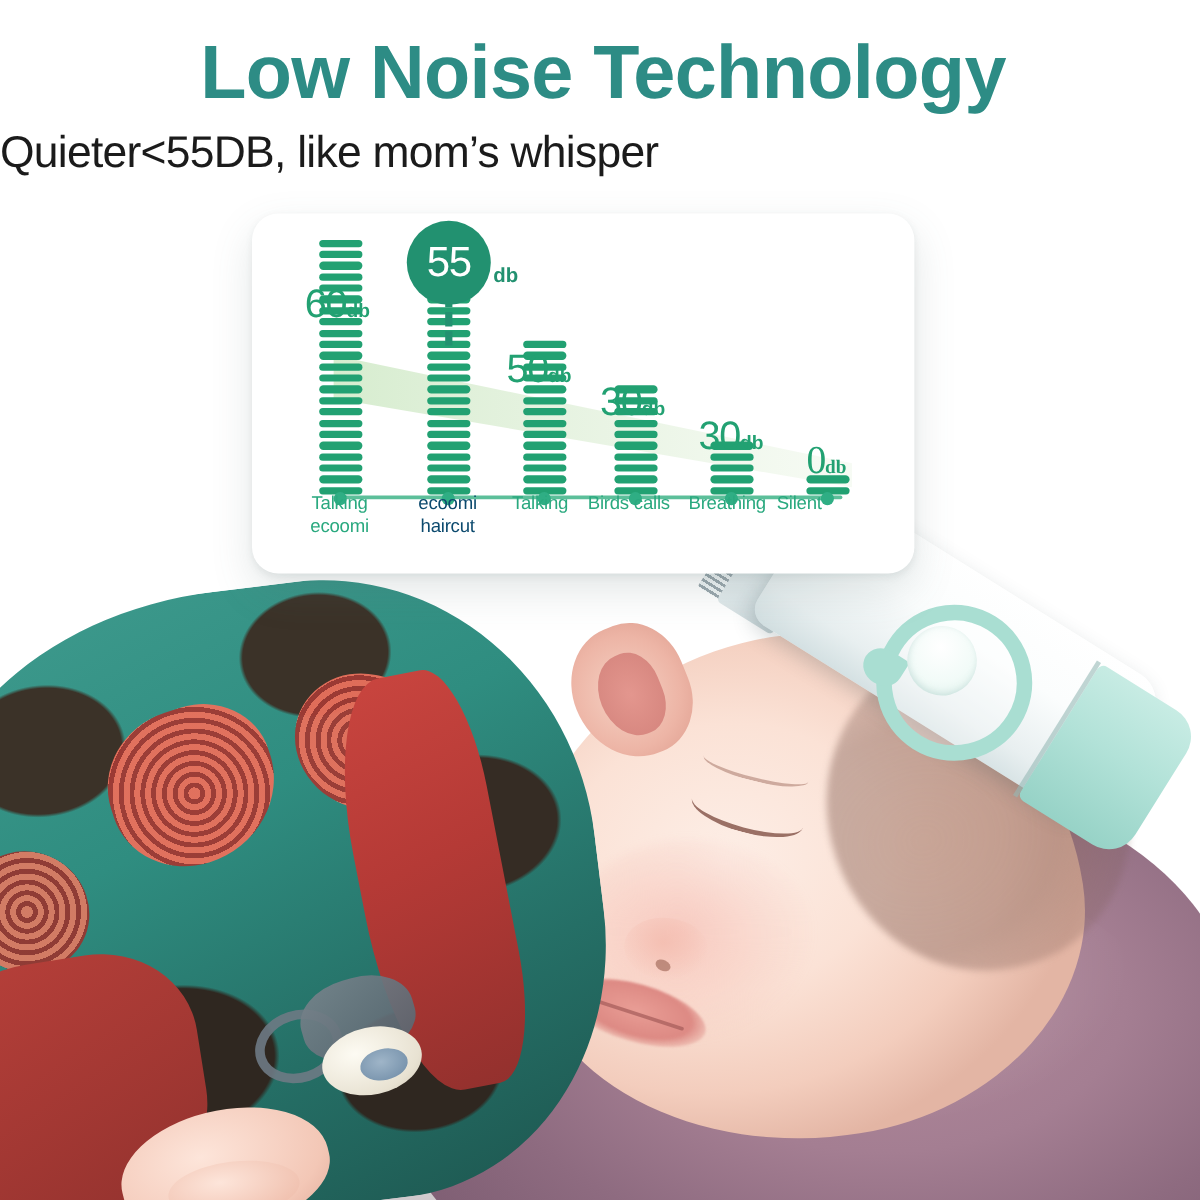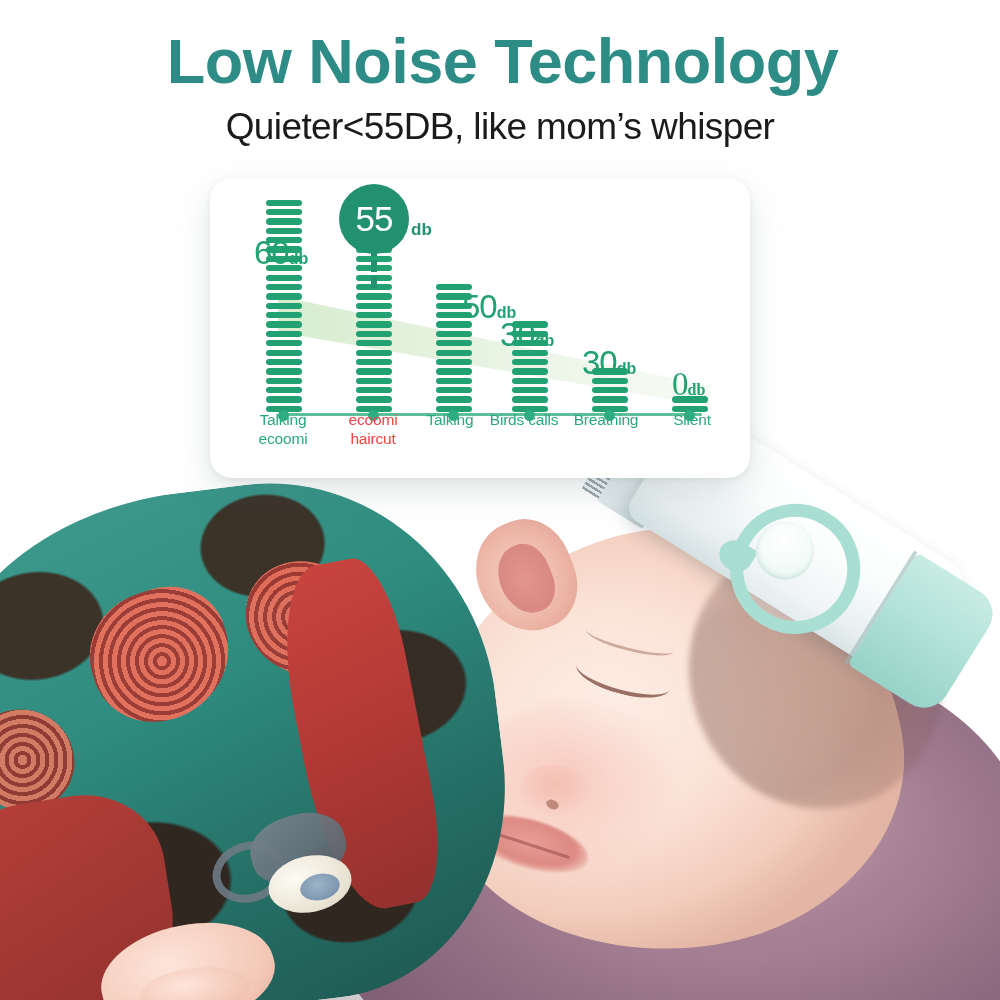--- a/index.html
+++ b/index.html
@@ -11,21 +11,21 @@
   }
   .page{position:absolute;inset:0;width:1000px;height:1000px;overflow:hidden;background:#fff;}
 
   
   .headline{
     position:absolute;left:0;top:24px;width:913px;text-align:center;
     font-size:63px;line-height:74px;font-weight:bold;
     color:#2d8c85;letter-spacing:-0.5px;white-space:nowrap;margin-left:46px;
   }
   .subhead{
-    position:absolute;left:0;top:104px;width:1000px;text-align:center;
+    position:absolute;left:0;top:104px;width:1000px;
     font-size:37px;line-height:46px;font-weight:normal;
     color:#1b1b1b;letter-spacing:-0.6px;white-space:nowrap;
   }
 
   
   .photo{position:absolute;left:0;top:470px;width:1000px;height:530px;overflow:hidden;background:#ffffff;}
   .mattress{
     position:absolute;left:330px;top:175px;width:700px;height:420px;
     background:radial-gradient(ellipse 480px 300px at 58% 45%,
         #b2899b 0%, #a47e92 42%, #8e6b80 72%, #7d5d72 100%);
@@ -220,20 +220,21 @@
     border-radius:2px;
     transform:rotate(32deg);transform-origin:34px 50%;
   }
 
   
   .card{
     position:absolute;left:210px;top:178px;width:540px;height:300px;
     background:#ffffff;border-radius:22px;
     box-shadow:0 14px 34px rgba(90,110,110,.17), 0 2px 6px rgba(90,110,110,.10);
     overflow:hidden;
+    padding-left:12px;
   }
   .wedge{
     position:absolute;left:0;top:0;width:540px;height:300px;pointer-events:none;
   }
 
   .chart{position:absolute;left:0;top:0;width:540px;height:300px;}
 
   
   .bar{position:absolute;bottom:66px;display:flex;flex-direction:column-reverse;gap:3.2px;align-items:center;}
   .seg{width:100%;height:6.2px;background:#22a172;border-radius:3.6px;}
@@ -266,21 +267,21 @@
   .axis-dot{
     position:absolute;bottom:57px;width:11px;height:11px;border-radius:50%;
     background:#2fae84;
   }
 
   
   .clabel{
     position:absolute;top:232px;text-align:center;white-space:pre-line;
     font-size:15.5px;line-height:19px;color:#2aa97f;letter-spacing:-0.2px;
   }
-  .clabel.brand{color:#ef4444;}
+  .clabel.brand{color:#0c4a6e;}
 </style>
 </head>
 <body>
 
 <div class="page">
 
   <div class="photo">
     <div class="bed-shadow"></div>
     <div class="mattress"></div>
     <div class="mattress-sheen"></div>
@@ -424,21 +425,21 @@
           <div class="seg"></div>
         </div>
       <div class="bar" style="left:462px;width:36px;" id="bar5">
           <div class="seg"></div>
           <div class="seg"></div>
         </div>
 
       <div class="vlabel" style="left:44px;top:58px;">
         <span>60</span><span class="u">db</span>
       </div>
-      <div class="vlabel" style="left:212px;top:112px;margin-left:40px;">
+      <div class="vlabel" style="left:212px;top:112px;">
         <span>50</span><span class="u">db</span>
       </div>
       <div class="vlabel" style="left:290px;top:140px;">
         <span>30</span><span class="u">db</span>
       </div>
       <div class="vlabel" style="left:372px;top:168px;">
         <span>30</span><span class="u">db</span>
       </div>
       <div class="vlabel" style="left:462px;top:190px;font-family:Liberation Serif, serif;">
         <span>0</span><span class="u">db</span>
@@ -456,18 +457,18 @@
       <div class="axis-dot" style="left:238px;"></div>
       <div class="axis-dot" style="left:314px;"></div>
       <div class="axis-dot" style="left:394px;"></div>
       <div class="axis-dot" style="left:474px;"></div>
 
       <div class="clabel" style="left:28px;width:90px;">Talking ecoomi</div>
       <div class="clabel brand" style="left:118px;width:90px;">ecoomi haircut</div>
       <div class="clabel" style="left:196px;width:88px;">Talking</div>
       <div class="clabel" style="left:276px;width:76px;">Birds calls</div>
       <div class="clabel" style="left:344px;width:104px;">Breathing</div>
-      <div class="clabel" style="left:444px;width:76px;">Silent</div>
+      <div class="clabel" style="left:418px;width:76px;">Silent</div>
 
     </div>
   </div>
 
 </div>
 
 </body></html>

